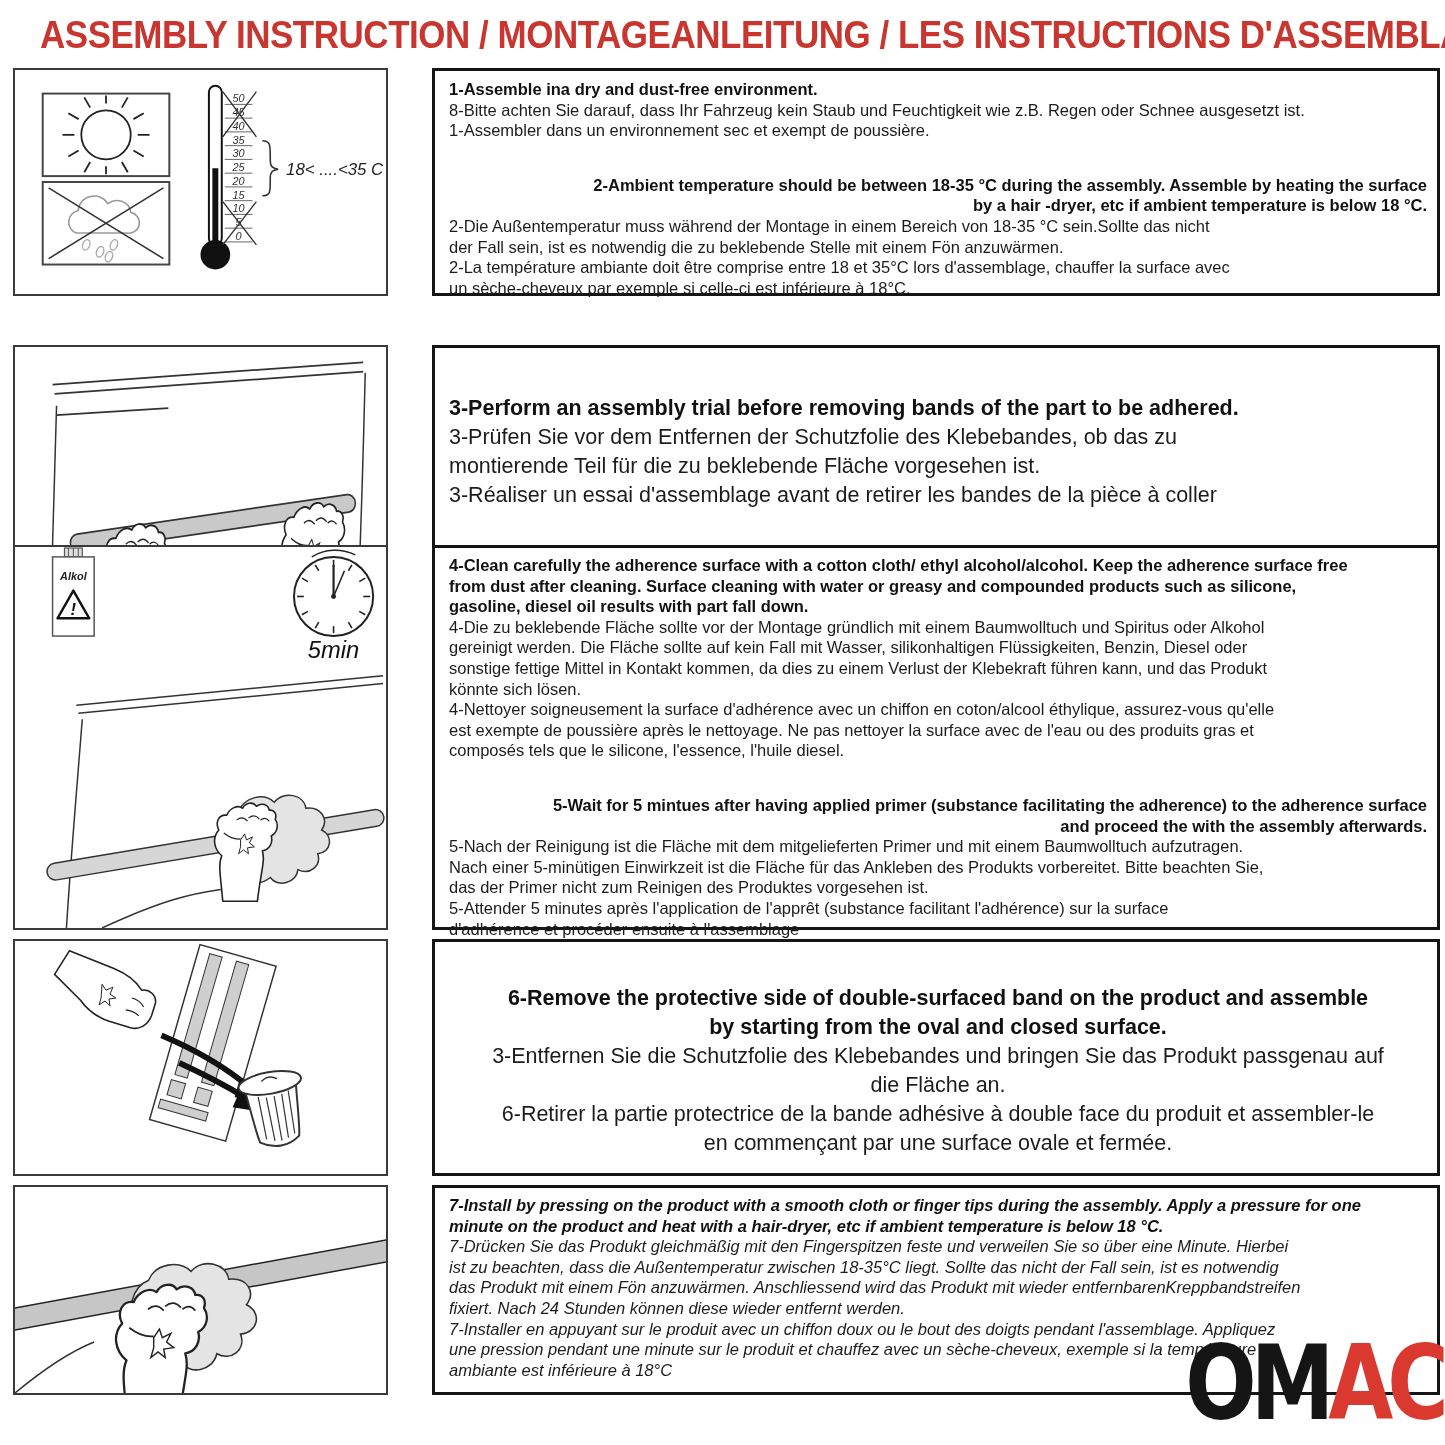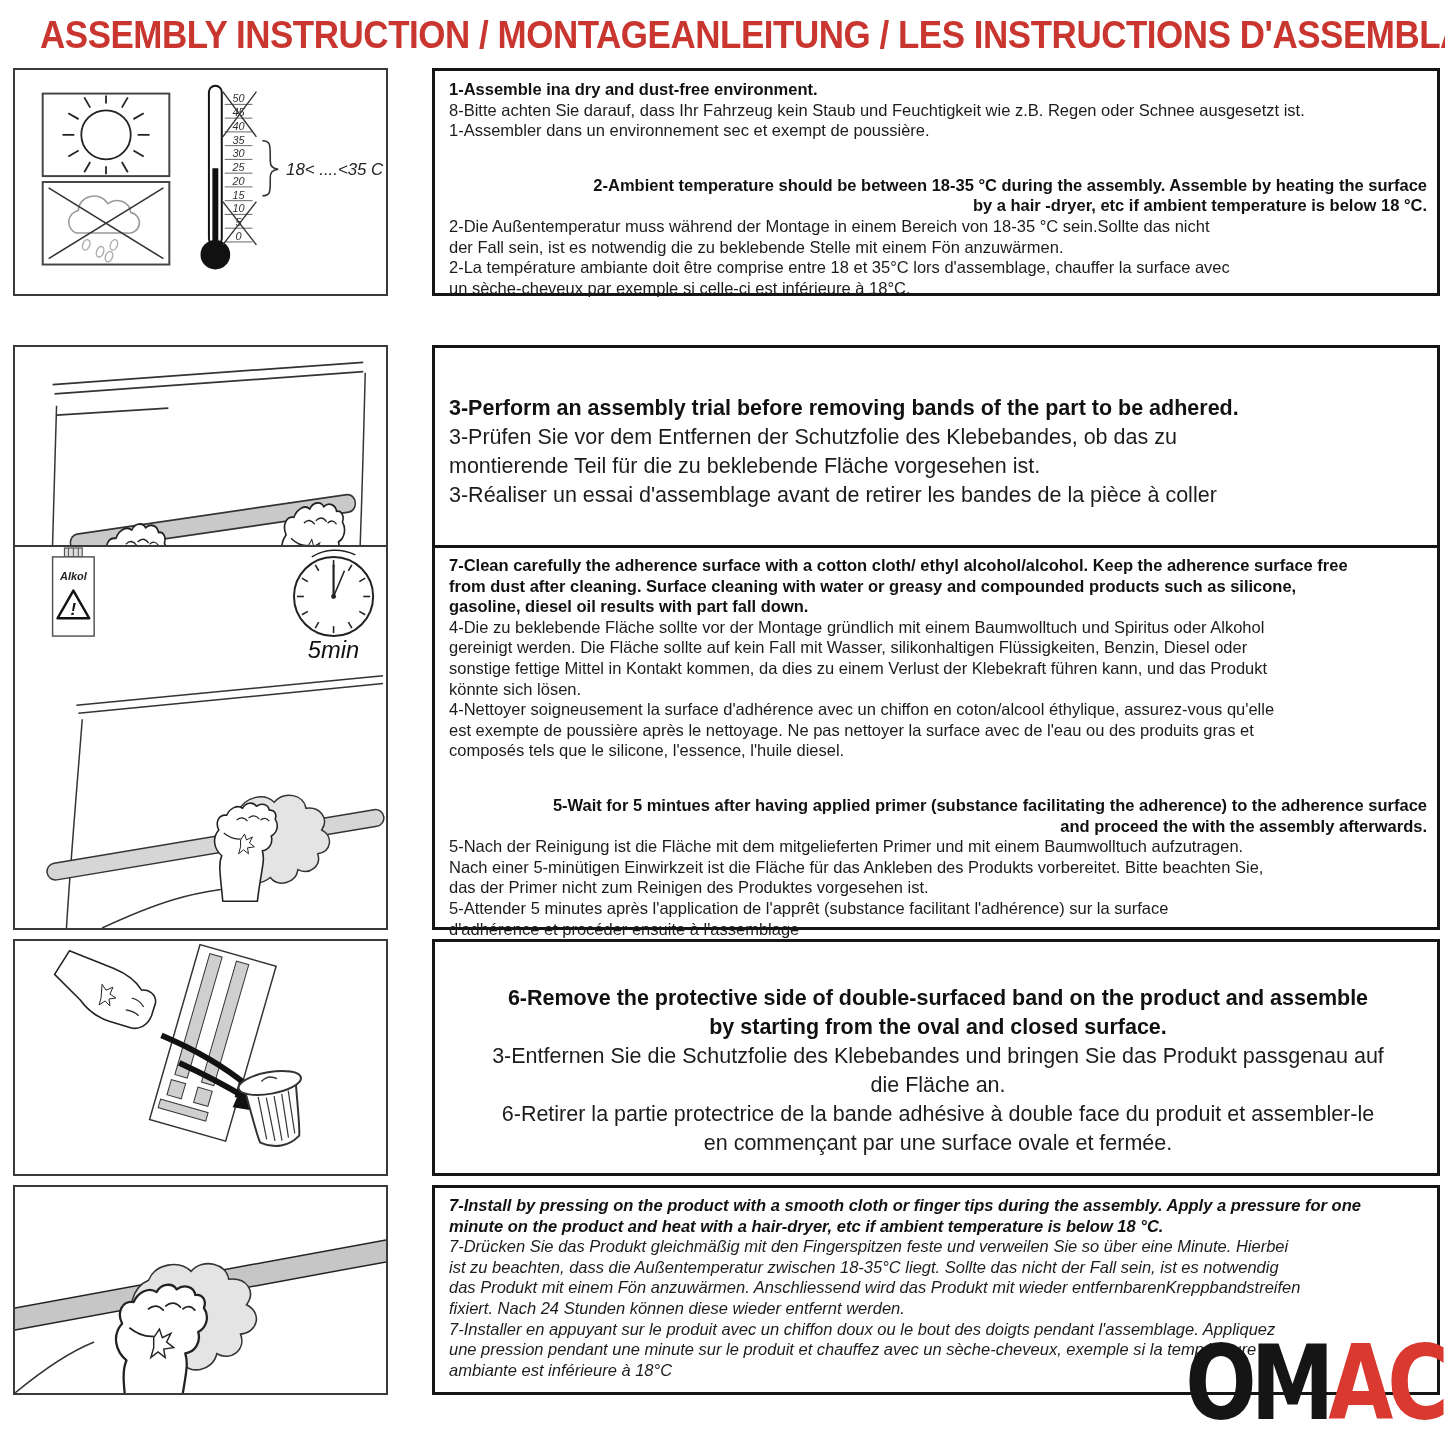--- a/index.html
+++ b/index.html
@@ -194,21 +194,21 @@
         <path d="M88,385 C150,356 180,350 208,346"></path>
       </g>
       <g transform="rotate(-9.5 205 300)">
         <rect x="30" y="292" width="345" height="17" rx="8.5" fill="#d6d6d6" stroke="#333" stroke-width="1.5"></rect>
       </g>
       <path d="M225,268 C232,252 252,248 262,258 C272,246 292,250 294,264 C308,262 318,274 310,286 C322,292 320,308 306,310 C310,322 298,332 286,326 C284,340 266,344 258,334 C246,344 230,338 230,326 C216,326 210,312 220,304 C210,296 214,274 225,268 Z" fill="#e4e4e4" stroke="#333" stroke-width="1.5"></path>
       <use href="#grip-hand" transform="translate(112,128)"></use>
     </svg>
   </div>
   <div class="box txt-box r3 pt3">
-    <p class="para s b">7-Clean carefully the adherence surface with a cotton cloth/ ethyl alcohol/alcohol. Keep the adherence surface free
+    <p class="para s b">4-Clean carefully the adherence surface with a cotton cloth/ ethyl alcohol/alcohol. Keep the adherence surface free
 from dust after cleaning. Surface cleaning with water or greasy and compounded products such as silicone,
 gasoline, diesel oil results with part fall down.</p>
     <p class="para s">4-Die zu beklebende Fläche sollte vor der Montage gründlich mit einem Baumwolltuch und Spiritus oder Alkohol
 gereinigt werden. Die Fläche sollte auf kein Fall mit Wasser, silikonhaltigen Flüssigkeiten, Benzin, Diesel oder
 sonstige fettige Mittel in Kontakt kommen, da dies zu einem Verlust der Klebekraft führen kann, und das Produkt
 könnte sich lösen.
 4-Nettoyer soigneusement la surface d'adhérence avec un chiffon en coton/alcool éthylique, assurez-vous qu'elle
 est exempte de poussière après le nettoyage. Ne pas nettoyer la surface avec de l'eau ou des produits gras et
 composés tels que le silicone, l'essence, l'huile diesel.</p>
     <p class="para s b gap">5-Wait for 5 mintues after having applied primer (substance facilitating the adherence) to the adherence surface

